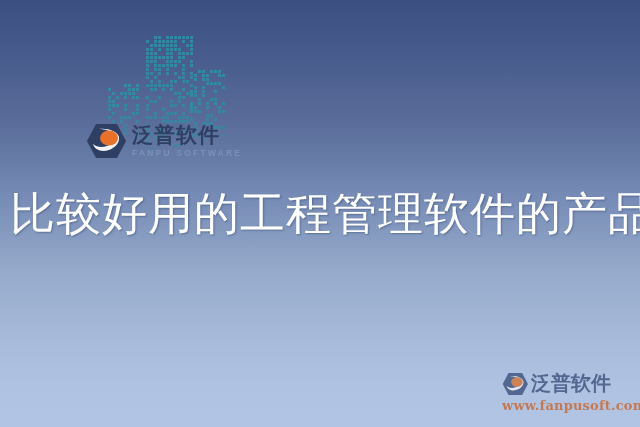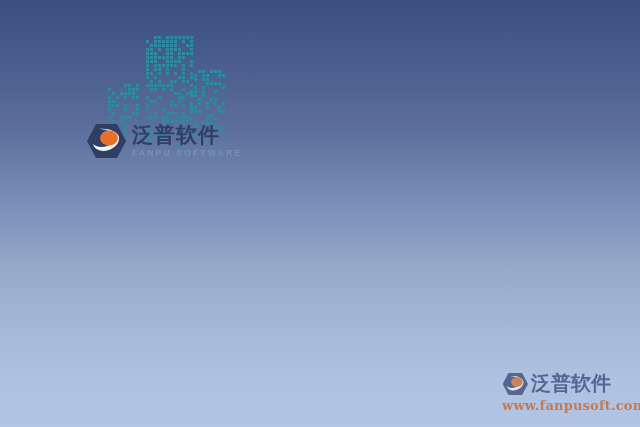--- a/index.html
+++ b/index.html
@@ -419,20 +419,21 @@
       <path d="M13 5 C22 4 31 7 33 13 C34 20 27 26 18 27 C12 27 8 24 7 20 C10 23 16 24 21 22 C27 20 30 15 28 11 C25 7 19 5 13 5 Z" fill="#ffffff" opacity="0.95"></path>
       <ellipse cx="23" cy="14" rx="9" ry="7.5" fill="#e8702a"></ellipse>
       <path d="M12 6 C8 9 6 13 6 17 C6 22 9 26 14 28 L9 28 C5 25 3 21 3 17 C3 12 6 8 12 6 Z" fill="#2f3f63"></path>
     </svg>
     <div id="logo-words">
       <div id="logo-cn">泛普软件</div>
       <div id="logo-en">FANPU SOFTWARE</div>
     </div>
   </div>
 
+  <div id="headline">比较好用的工程管理软件的产品</div>
 
   <div id="watermark">
     <div id="wm-row">
       <svg id="wm-mark" viewBox="0 0 40 34">
         <path d="M10 0 L31 0 L40 17 L31 34 L10 34 L1 17 Z" fill="#3f5480"></path>
         <path d="M13 5 C22 4 31 7 33 13 C34 20 27 26 18 27 C12 27 8 24 7 20 C10 23 16 24 21 22 C27 20 30 15 28 11 C25 7 19 5 13 5 Z" fill="#ffffff" opacity="0.9"></path>
         <ellipse cx="23" cy="14" rx="9" ry="7.5" fill="#d4763c"></ellipse>
         <path d="M12 6 C8 9 6 13 6 17 C6 22 9 26 14 28 L9 28 C5 25 3 21 3 17 C3 12 6 8 12 6 Z" fill="#3f5480"></path>
       </svg>
       <div id="wm-cn">泛普软件</div>

